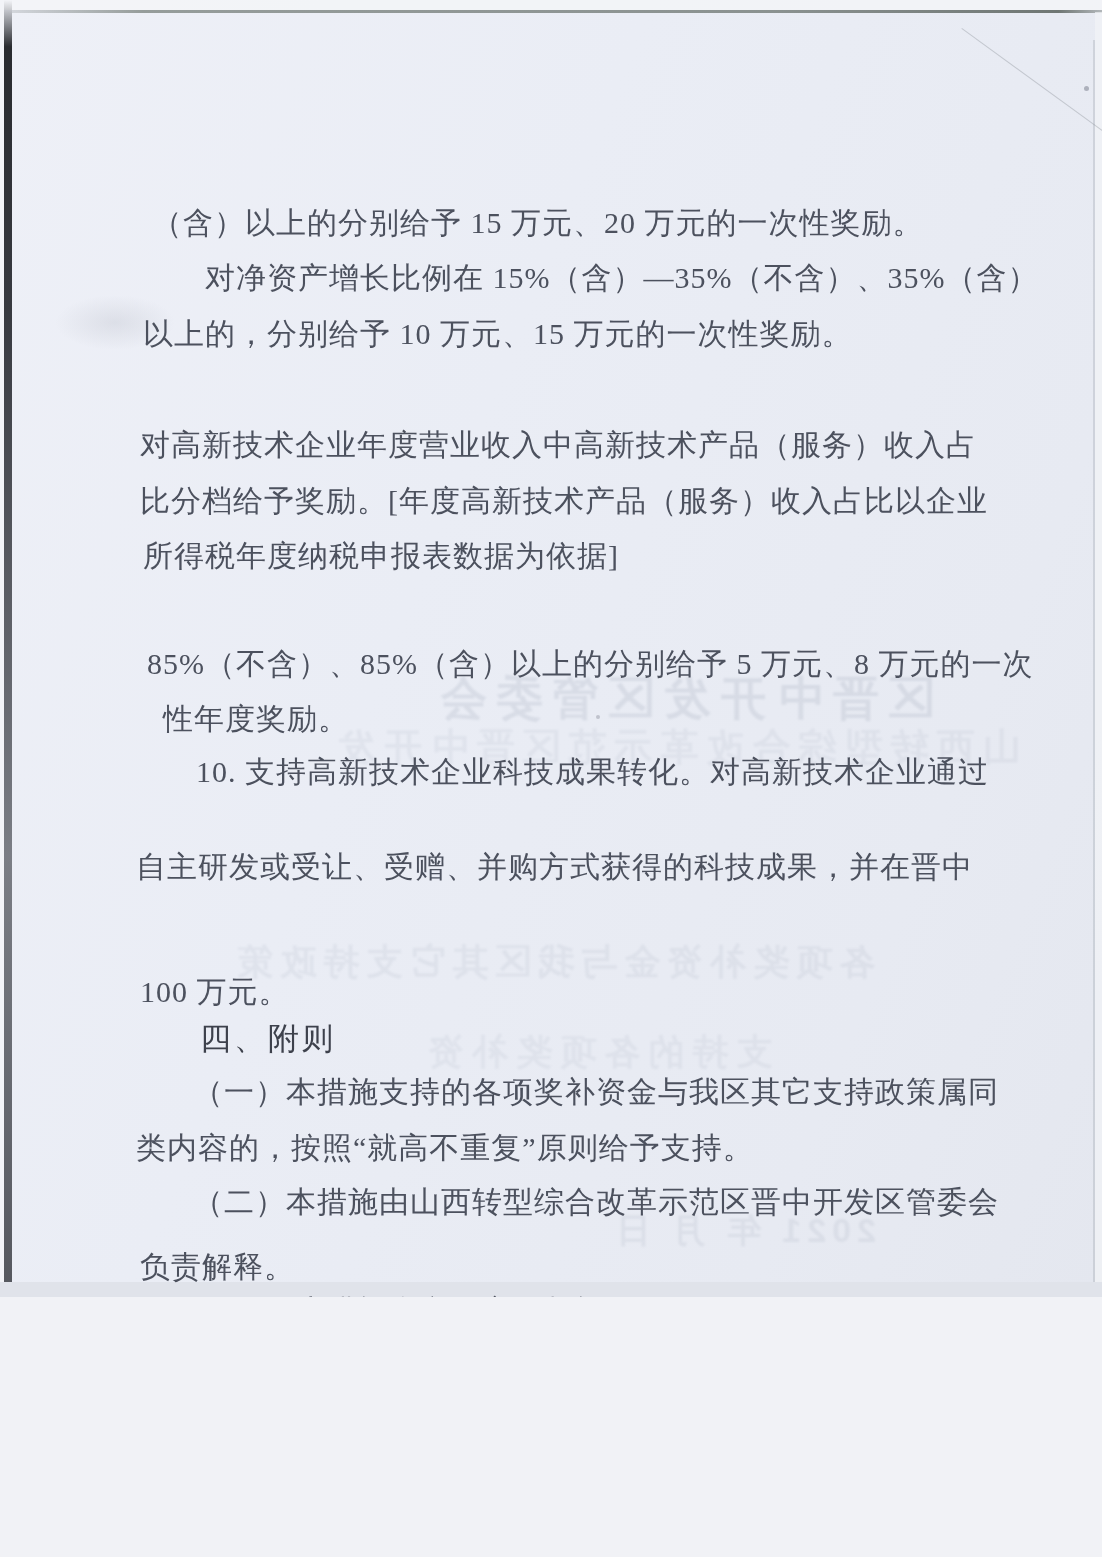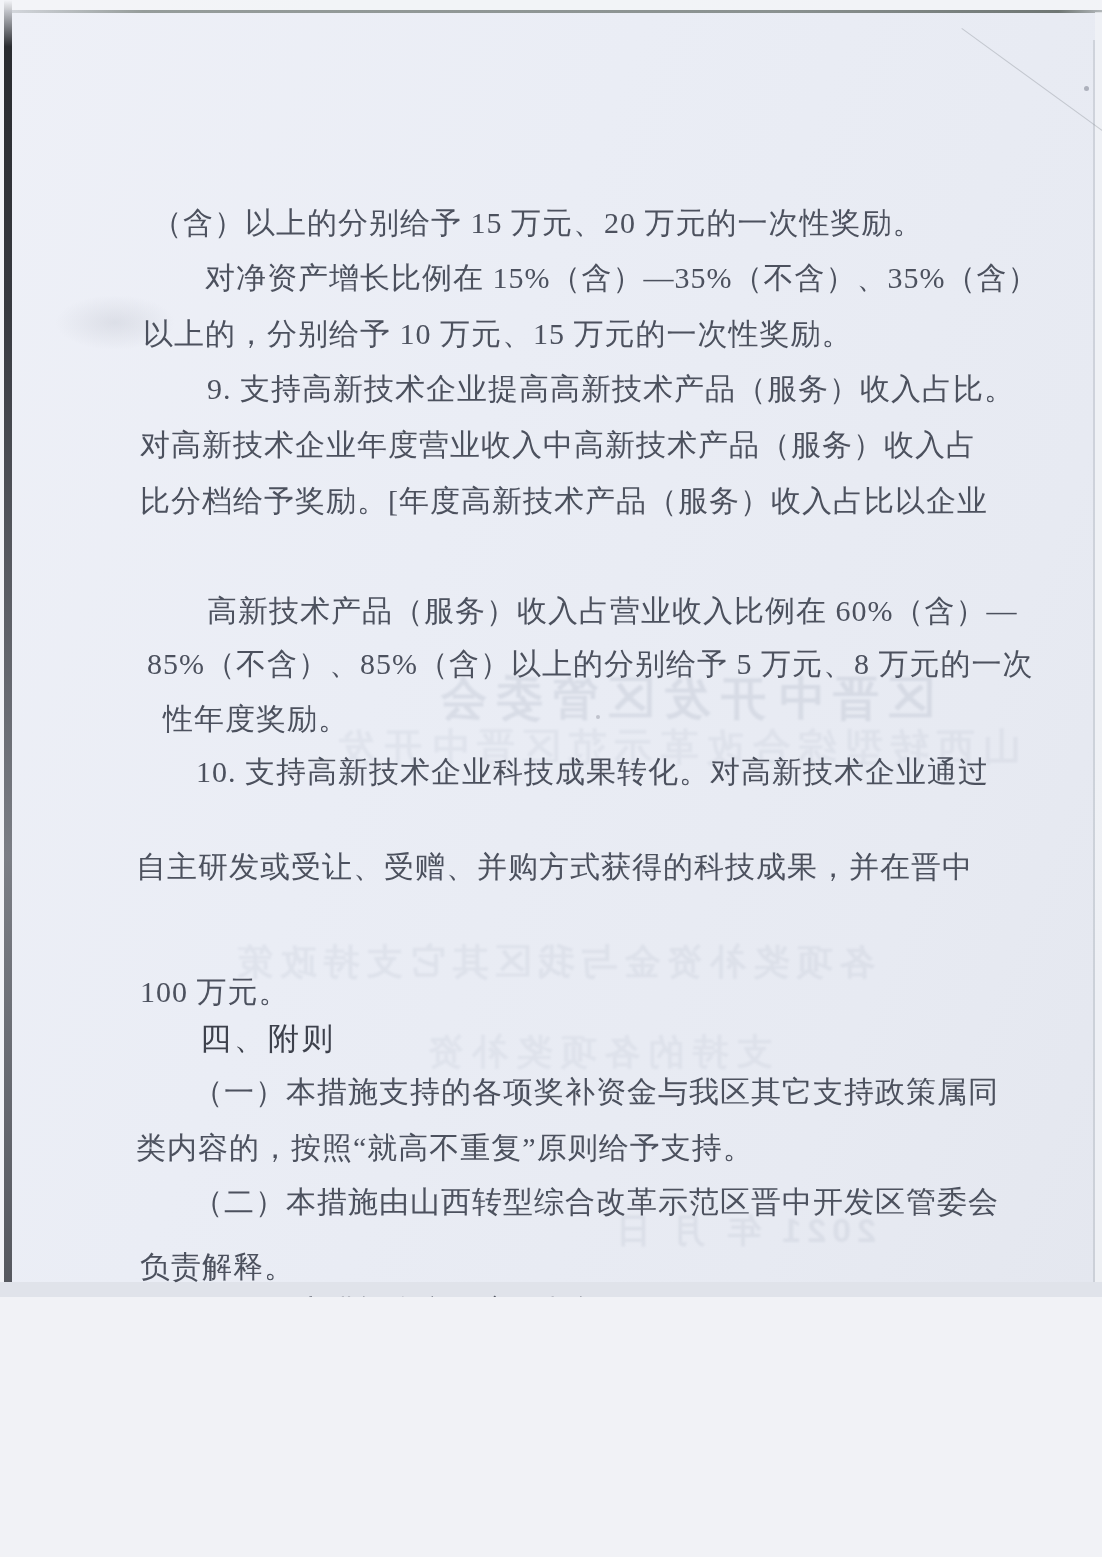--- a/index.html
+++ b/index.html
@@ -111,24 +111,23 @@
   <div class="ghost" id="g1">区晋中开发区管委会</div>
   <div class="ghost" id="g2">山西转型综合改革示范区晋中开发</div>
   <div class="ghost" id="g3">各项奖补资金与我区其它支持政策</div>
   <div class="ghost" id="g4">支持的各项奖补资</div>
   <div class="ghost" id="g5">2021 年 月 日</div>
   <div class="ghost" id="g6">山西转型综合改革示范区晋中开发区管理委员会办公室印发</div>
 
   <div class="line" id="ln1">（含）以上的分别给予 15 万元、20 万元的一次性奖励。</div>
   <div class="line" id="ln2">对净资产增长比例在 15%（含）—35%（不含）、35%（含）</div>
   <div class="line" id="ln3">以上的，分别给予 10 万元、15 万元的一次性奖励。</div>
-  <div class="line" id="ln4">9. 支持高新技术企业提高高新技术产品（服务）收入占比。</div>
   <div class="line" id="ln5">对高新技术企业年度营业收入中高新技术产品（服务）收入占</div>
   <div class="line" id="ln6">比分档给予奖励。[年度高新技术产品（服务）收入占比以企业</div>
-  <div class="line" id="ln8">高新技术产品（服务）收入占营业收入比例在 60%（含）—</div>
+  <div class="line" id="ln7">所得税年度纳税申报表数据为依据]</div>
   <div class="line" id="ln9">85%（不含）、85%（含）以上的分别给予 5 万元、8 万元的一次</div>
   <div class="line" id="ln10">性年度奖励。</div>
   <div class="line" id="ln11">10. 支持高新技术企业科技成果转化。对高新技术企业通过</div>
   <div class="line" id="ln12">自主研发或受让、受赠、并购方式获得的科技成果，并在晋中</div>
   <div class="line" id="ln15">100 万元。</div>
   <div class="line heading" id="ln16">四、附则</div>
   <div class="line" id="ln17">（一）本措施支持的各项奖补资金与我区其它支持政策属同</div>
   <div class="line" id="ln18">类内容的，按照“就高不重复”原则给予支持。</div>
   <div class="line" id="ln19">（二）本措施由山西转型综合改革示范区晋中开发区管委会</div>
   <div class="line" id="ln20">负责解释。</div>

